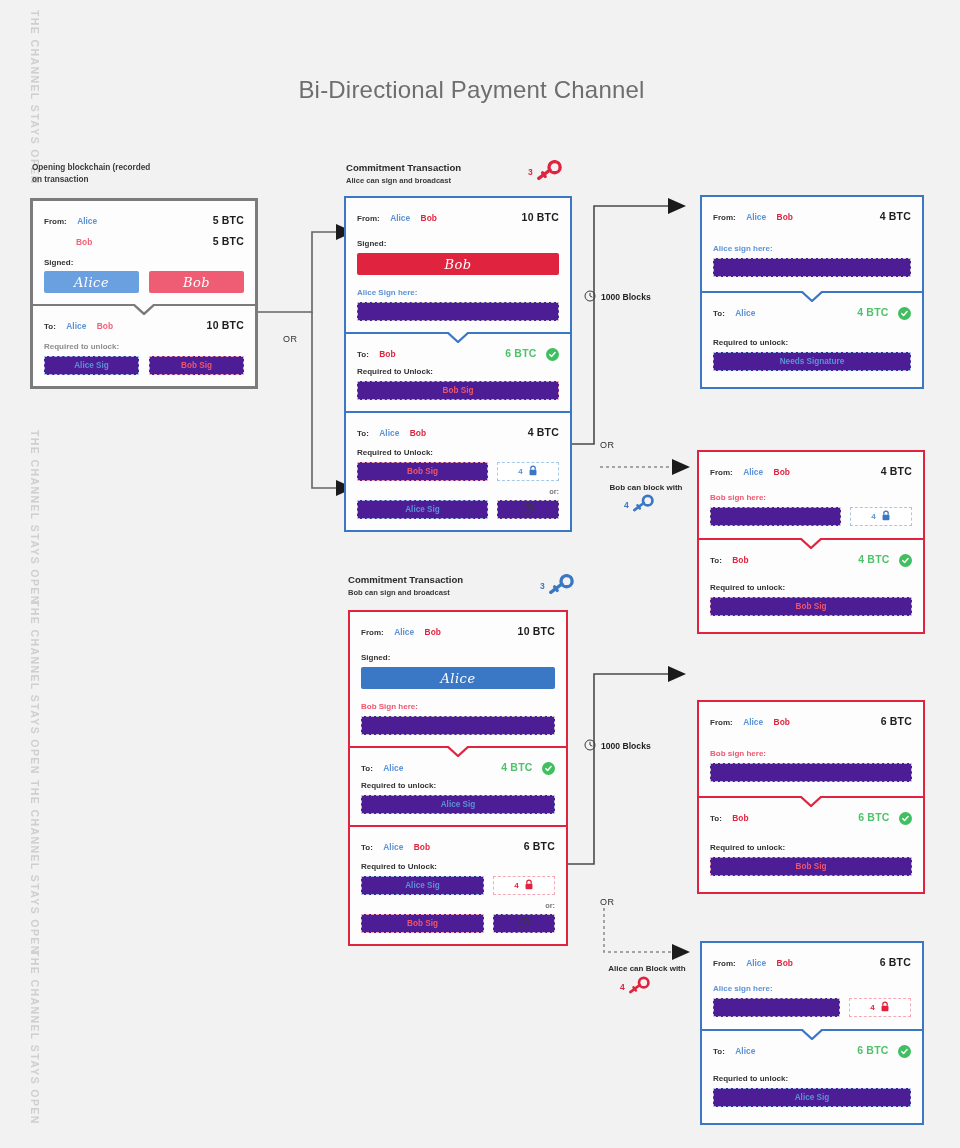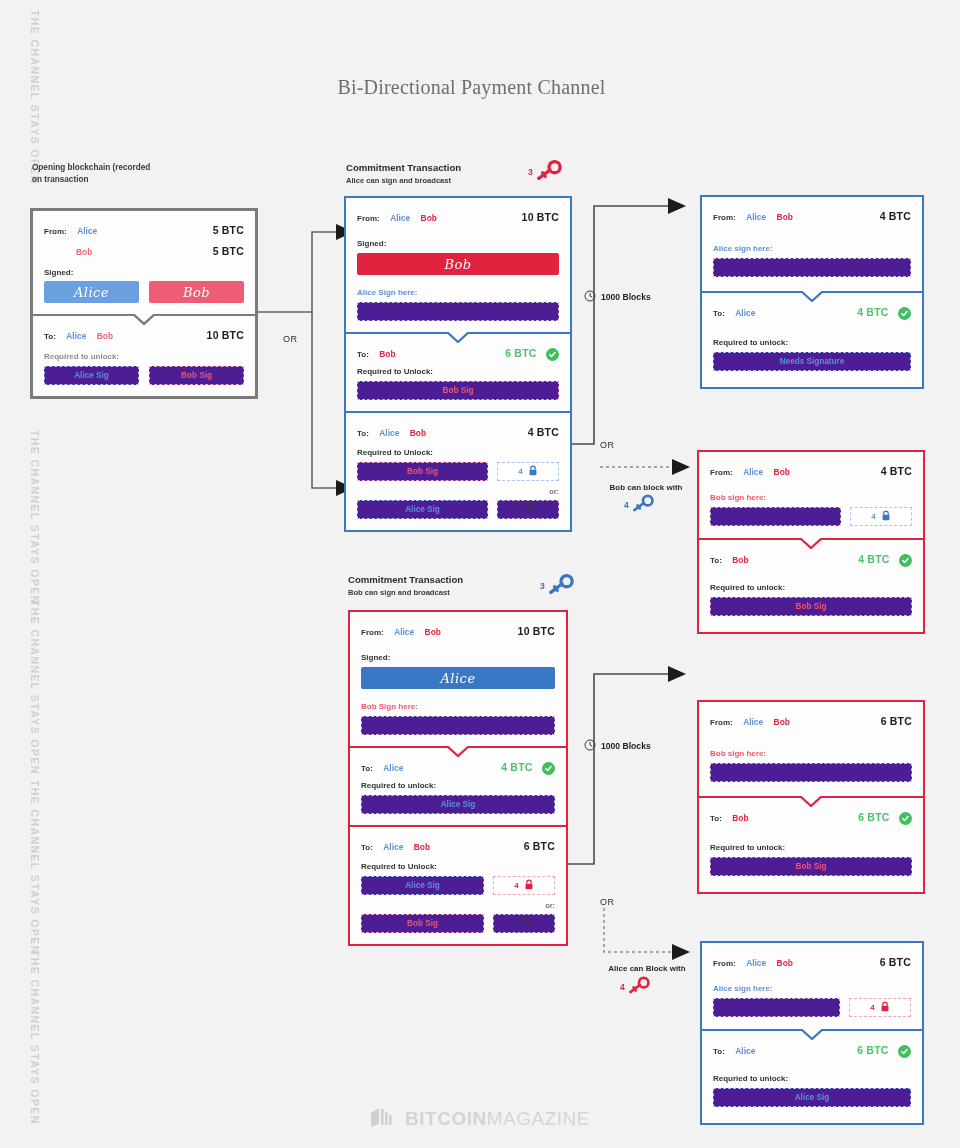--- a/index.html
+++ b/index.html
@@ -23,23 +23,22 @@
     transform: rotate(90deg) translateY(-50%);
     white-space: nowrap;
     font-size: 10.5px; letter-spacing: 1.4px;
     color: #cfcfcf; font-weight: 600;
   }
 
   
   .title {
     position: absolute; left: 0; right: 17px; top: 76px;
     text-align: center;
-    font-size: 20px; font-weight: 300; color: #6e6e6e;
+    font-size: 24px; font-weight: 300; color: #6e6e6e;
     letter-spacing: .2px;
-    font-family: Liberation Serif, serif;
   }
 
   
   .caption {
     position: absolute;
     font-size: 8.2px; font-weight: 700; color: #3a3a3a; line-height: 1.45;
   }
   .caption .sub { font-weight: 600; font-size: 7.6px; }
   .caption-big { font-size: 9.6px; font-weight: 700; color: #2b2b2b; }
 
@@ -247,21 +246,21 @@
           <path d="M7,13 L10,17" stroke="#e0243f" stroke-width="3.2" stroke-linecap="round"></path>
         </svg>
     </span>
   </div>
 
   <div class="caption" style="left:32px; top:162px;">
     <div>Opening blockchain (recorded</div>
     <div>on transaction</div>
   </div>
 
-  <div class="txbox gray" style="left:30px; top:208px; width:228px;">
+  <div class="txbox gray" style="left:30px; top:198px; width:228px;">
     <div class="pane">
       <div class="row">
         <div>
           <span class="lbl">From:</span>
           <span class="who alice">Alice</span>
         </div>
         <span class="amt">5 BTC</span>
       </div>
       <div class="row" style="margin-top:3px">
         <div><span class="who bob" style="margin-left:32px">Bob</span></div>
@@ -646,25 +645,14 @@
                 <path d="M2.5,6.2 L4.8,8.6 L9.4,3.4" fill="none" stroke="#fff" stroke-width="2" stroke-linecap="round" stroke-linejoin="round"></path>
               </svg>
           </span>
         </div>
       </div>
       <div class="field-label dark" style="margin-top:16px">Requried to unlock:</div>
       <div class="inputbox blue">Alice Sig</div>
     </div>
   </div>
 
-  <div class="footer">
-    <span>
-      <svg width="26" height="22" viewBox="0 0 26 22">
-        <path d="M1,7 L9,2 L9,18 L1,21 Z" fill="#d0d0d0"></path>
-        <rect x="11" y="3" width="2.6" height="16" fill="#d0d0d0"></rect>
-        <rect x="15" y="6" width="2.6" height="13" fill="#d0d0d0"></rect>
-        <rect x="19" y="9" width="2.6" height="10" fill="#d0d0d0"></rect>
-      </svg>
-    </span>
-    <span class="wordmark"><b>BITCOIN</b><span>MAGAZINE</span></span>
-  </div>
 
 </div>
 
 </body></html>

